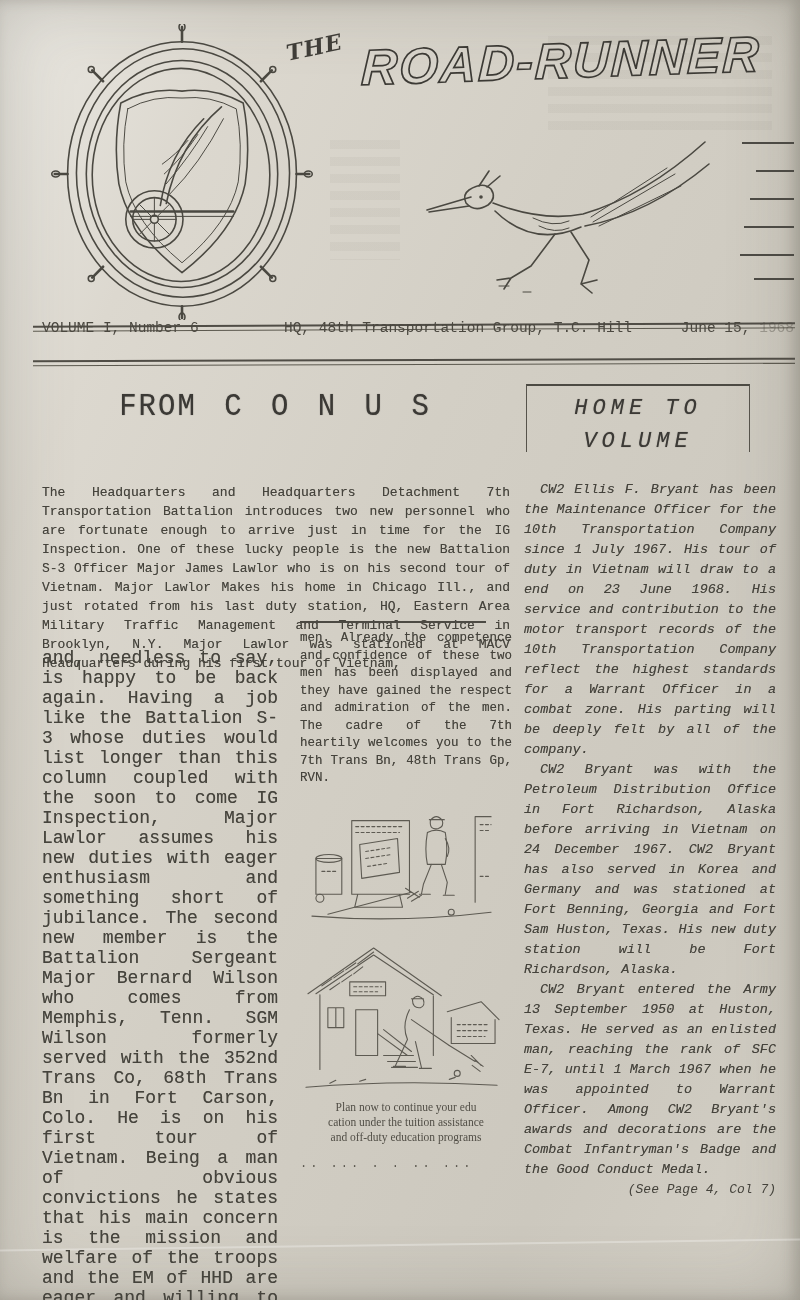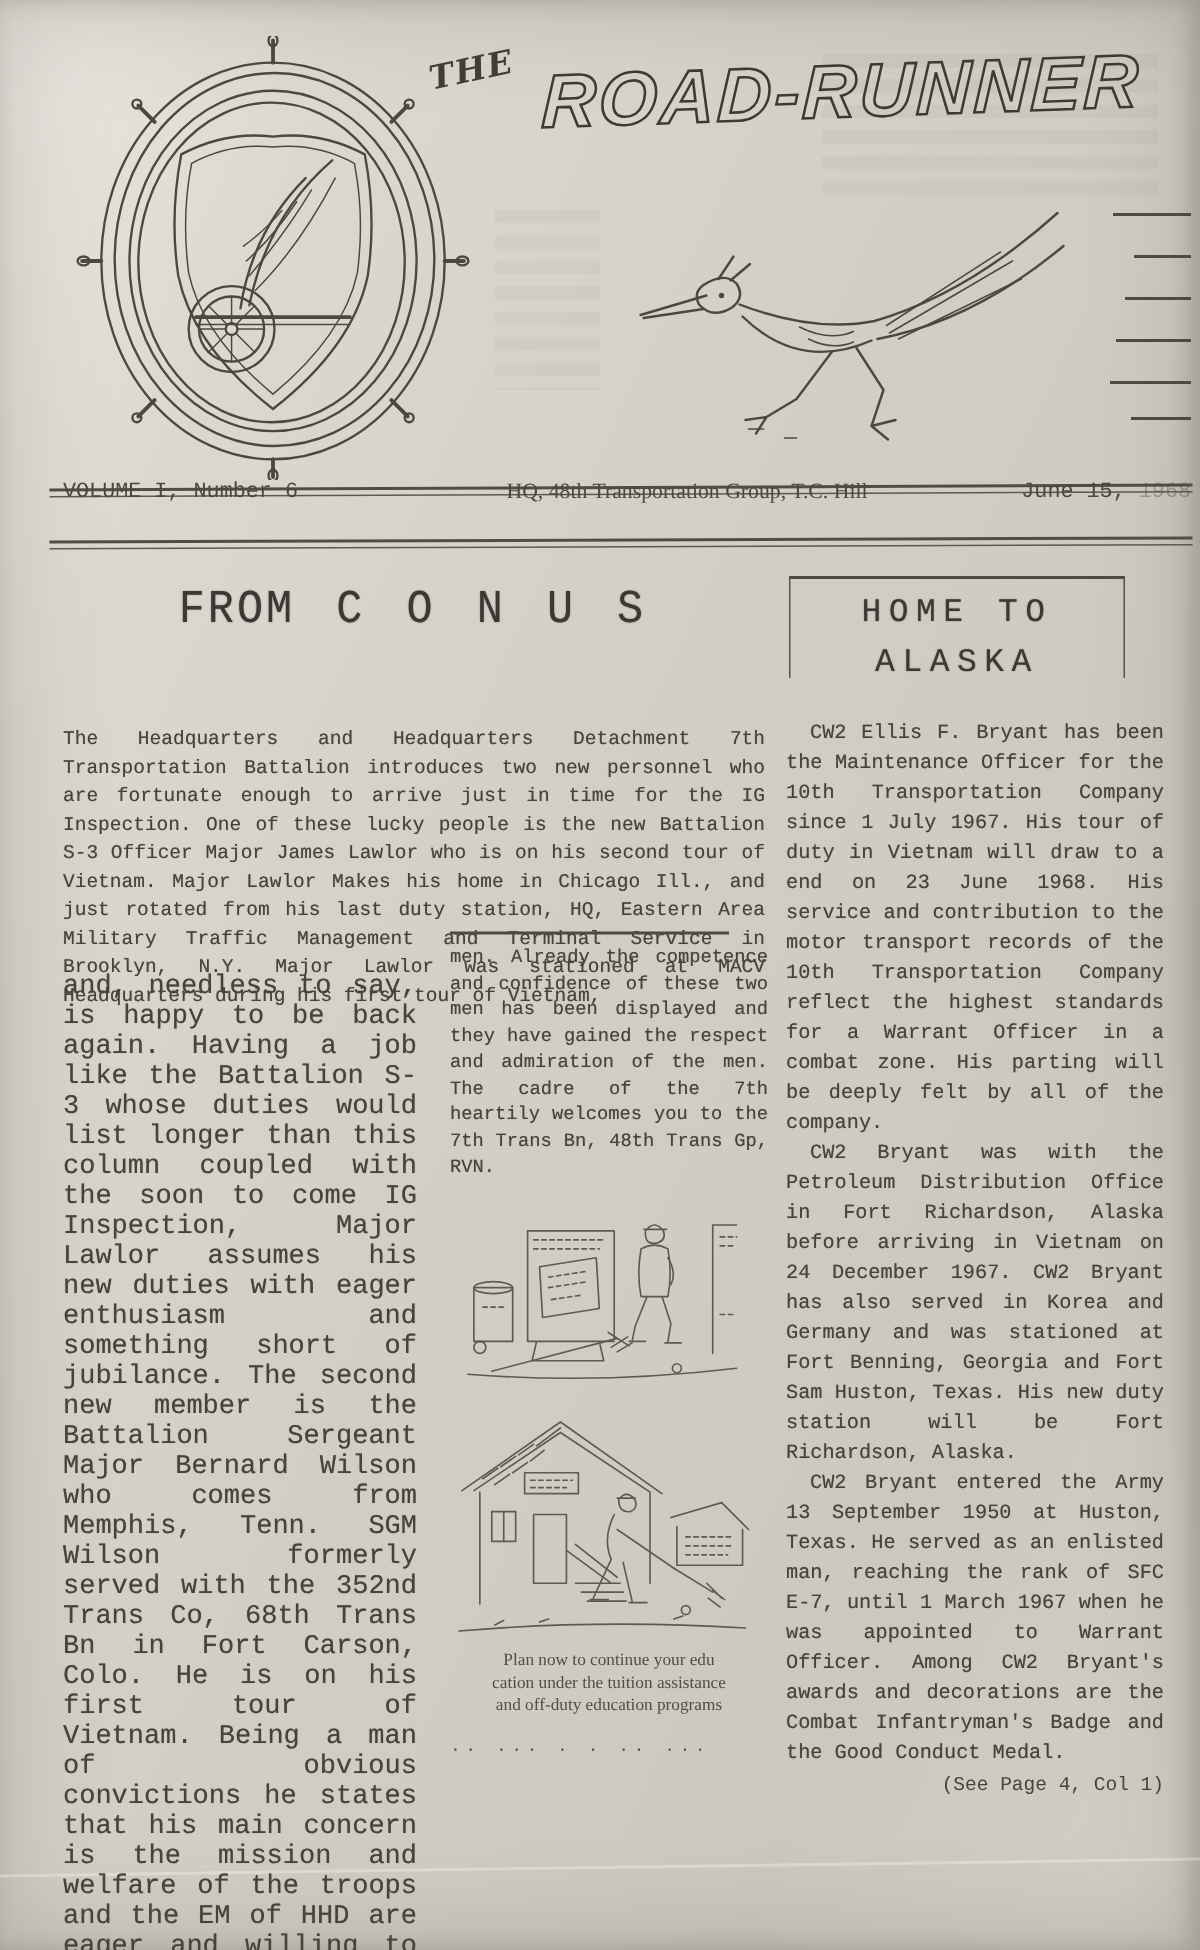--- a/index.html
+++ b/index.html
@@ -30,41 +30,41 @@
   .speed-lines div { border-top:2.5px solid #4c4a44; margin-left:auto; }
   .sl1{width:52px;margin-top:2px}.sl2{width:38px;margin-top:26px}.sl3{width:44px;margin-top:26px}
   .sl4{width:50px;margin-top:26px}.sl5{width:54px;margin-top:26px}.sl6{width:40px;margin-top:22px;border-top-style:dashed}
 
   
   .rule { position:absolute; left:33px; width:762px; height:6px; border-top:2.5px solid #504d46; border-bottom:1.5px solid #5c594f; }
   .rule-top { top:324px; transform:rotate(-.25deg); }
   .rule-bot { top:359px; transform:rotate(-.2deg); }
   .issue-row { position:absolute; left:42px; top:320px; width:752px; display:flex; font-size:14.5px; color:#4b4840; }
   .issue-row .vol { width:230px; }
-  .issue-row .org { flex:1; text-align:center;font-family:Liberation Serif, serif; }
+  .issue-row .org { flex:1; text-align:center; }
   .issue-row .date { width:150px; text-align:right; }
   .issue-row .yr { opacity:.38; }
 
   
   .h-conus { position:absolute; left:40px; top:390px; width:470px; text-align:center;
     font-size:29px; color:#3b3935; letter-spacing:2px; word-spacing:8px; transform:scaleY(1.08);
     text-shadow:0 0 1px rgba(59,57,53,.6); }
   .body-text { text-align:justify; color:#45433c; text-shadow:0 0 .5px rgba(70,67,60,.55); }
   .intro { position:absolute; left:42px; top:447px; width:468px; font-size:13px; line-height:19px;margin-top:36px; }
   .colA { position:absolute; left:42px; top:648px; width:236px; font-size:18px; line-height:20px; }
   .colB { position:absolute; left:300px; top:621px; width:212px; }
   .cont-rule { width:186px; border-top:2px solid #4c4a43; margin-bottom:7px; }
   .colB p { font-size:12.5px; line-height:17.5px; }
   .cartoon { display:block; margin-top:10px; width:204px; height:300px; }
   .colB { }
   .caption { margin-top:2px; width:212px; text-align:center; font-family:"Liberation Serif","DejaVu Serif",serif; font-size:11.5px; line-height:15px; color:#514e46; }
   .dots { margin-top:12px; font-size:12px; letter-spacing:3px; color:#5d5a51; white-space:nowrap; }
 
   
-  .colR { position:absolute; left:524px; top:384px; width:252px; }
+  .colR { position:absolute; left:524px; top:384px; width:252px;font-style:italic; }
   .headline-box { position:relative; margin-left:2px; width:224px; height:68px; border-top:2px solid #4c4a43;
     border-left:1.5px solid #56534b; border-right:1.5px solid #56534b; padding-top:6px; text-align:center;
     font-size:22px; letter-spacing:5px; line-height:33px; color:#3b3935; text-shadow:0 0 1px rgba(59,57,53,.55); }
   .colR p { font-size:13.5px; line-height:20px; text-indent:16px; }
   .colR p:first-of-type { margin-top:28px; }
   .see-page { margin-top:2px; text-align:right; font-size:13px; color:#45433c; }
 
   svg path, svg ellipse, svg circle, svg line, svg rect { fill:none; stroke:#4a4841; stroke-width:1.6; stroke-linecap:round; stroke-linejoin:round; }
   svg .thin { stroke-width:1; }
   svg .thick { stroke-width:2.6; }
@@ -190,21 +190,21 @@
       <div>cation under the tuition assistance</div>
       <div>and off-duty education programs</div>
     </div>
     <div class="dots">.. ... .      . ..   ...</div>
 
   </div>
 
   <div class="colR">
     <div class="headline-box">
       <div>HOME TO</div>
-      <div>ALASKA</div>
+      <div>VOLUME</div>
     </div>
     <p class="body-text">CW2 Ellis F. Bryant has been the Maintenance Officer for the 10th Transportation Company since 1 July 1967. His tour of duty in Vietnam will draw to a end on 23 June 1968. His service and contribution to the motor transport records of the 10th Transportation Company reflect the highest standards for a Warrant Officer in a combat zone. His parting will be deeply felt by all of the company.</p>
     <p class="body-text">CW2 Bryant was with the Petroleum Distribution Office in Fort Richardson, Alaska before arriving in Vietnam on 24 December 1967. CW2 Bryant has also served in Korea and Germany and was stationed at Fort Benning, Georgia and Fort Sam Huston, Texas. His new duty station will be Fort Richardson, Alaska.</p>
     <p class="body-text">CW2 Bryant entered the Army 13 September 1950 at Huston, Texas. He served as an enlisted man, reaching the rank of SFC E-7, until 1 March 1967 when he was appointed to Warrant Officer. Among CW2 Bryant's awards and decorations are the Combat Infantryman's Badge and the Good Conduct Medal.</p>
-    <div class="see-page">(See Page 4, Col 1)</div>
+    <div class="see-page">(See Page 4, Col 7)</div>
   </div>
 
 </div>
 
 </body></html>

